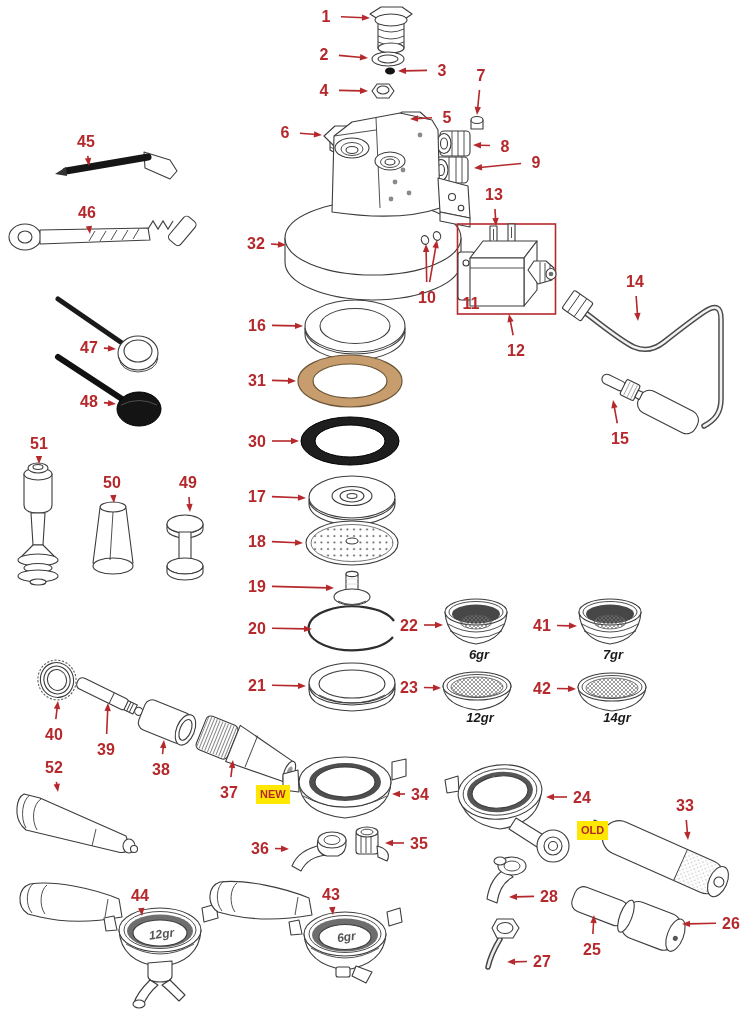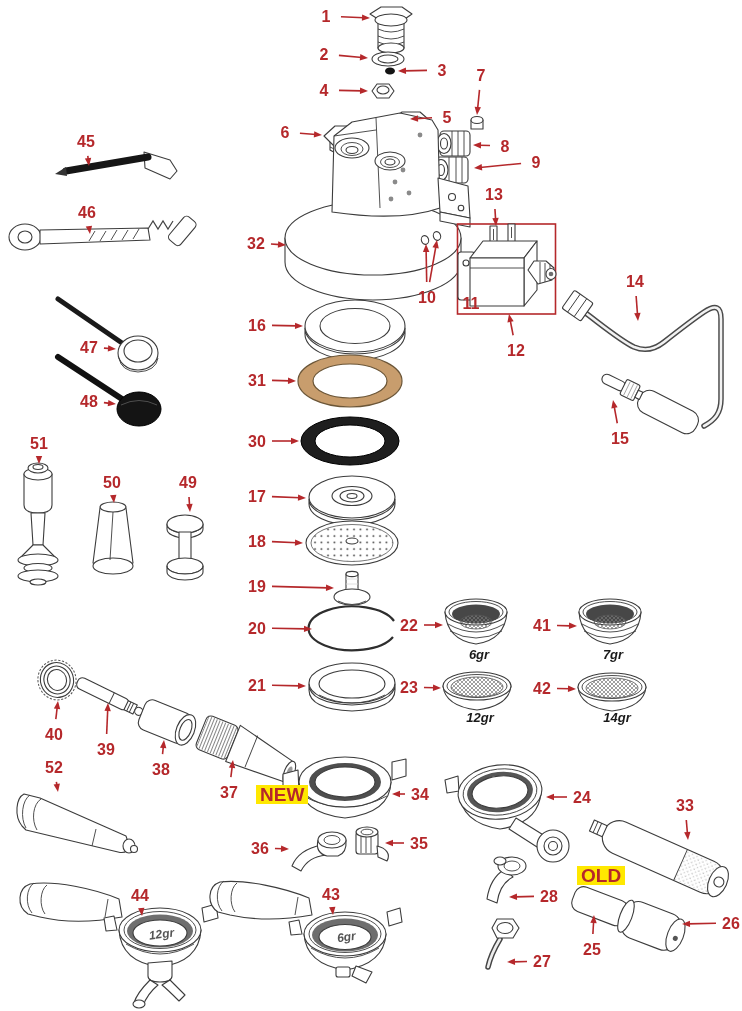--- a/index.html
+++ b/index.html
@@ -5,23 +5,23 @@
   html,body{margin:0;padding:0;background:#fff;}
   #stage{position:relative;width:742px;height:1011px;background:#fff;overflow:hidden;
          font-family:"Liberation Sans",sans-serif;}
   #diagram{position:absolute;left:0;top:0;}
   .p{stroke:#3c3c3c;stroke-width:1.1;fill:#fff;stroke-linejoin:round;stroke-linecap:round;}
   .thin{stroke:#3c3c3c;stroke-width:0.9;fill:none;}
   #title-block{position:absolute;left:2px;top:2px;width:112px;background:var(--yellow,#ffe800);
     color:var(--titlered,#cc3a28);font-weight:bold;font-size:13px;line-height:1.35;
     padding:4px 6px 5px 4px;}
   .badge{position:absolute;background:var(--yellow,#ffe800);color:var(--red,#b5282b);
-    font-weight:bold;font-size:19px;padding:0 4px;line-height:19px;}
+    font-weight:bold;font-size:11px;padding:0 4px;line-height:19px;}
   #badge-new{left:256px;top:785px;}
-  #badge-old{left:577px;top:866px;}
+  #badge-old{left:577px;top:821px;}
   text.callout{font-family:"Liberation Sans",sans-serif;font-weight:bold;font-size:16px;
     fill:var(--red,#b5282b);}
   text.gram{font-family:"Liberation Sans",sans-serif;font-weight:bold;font-style:italic;
     font-size:13px;fill:#1a1a1a;}
   text.engraved{font-family:"Liberation Sans",sans-serif;font-weight:bold;font-style:italic;
     font-size:12px;fill:#555;}
 </style>
 </head>
 <body>
 

